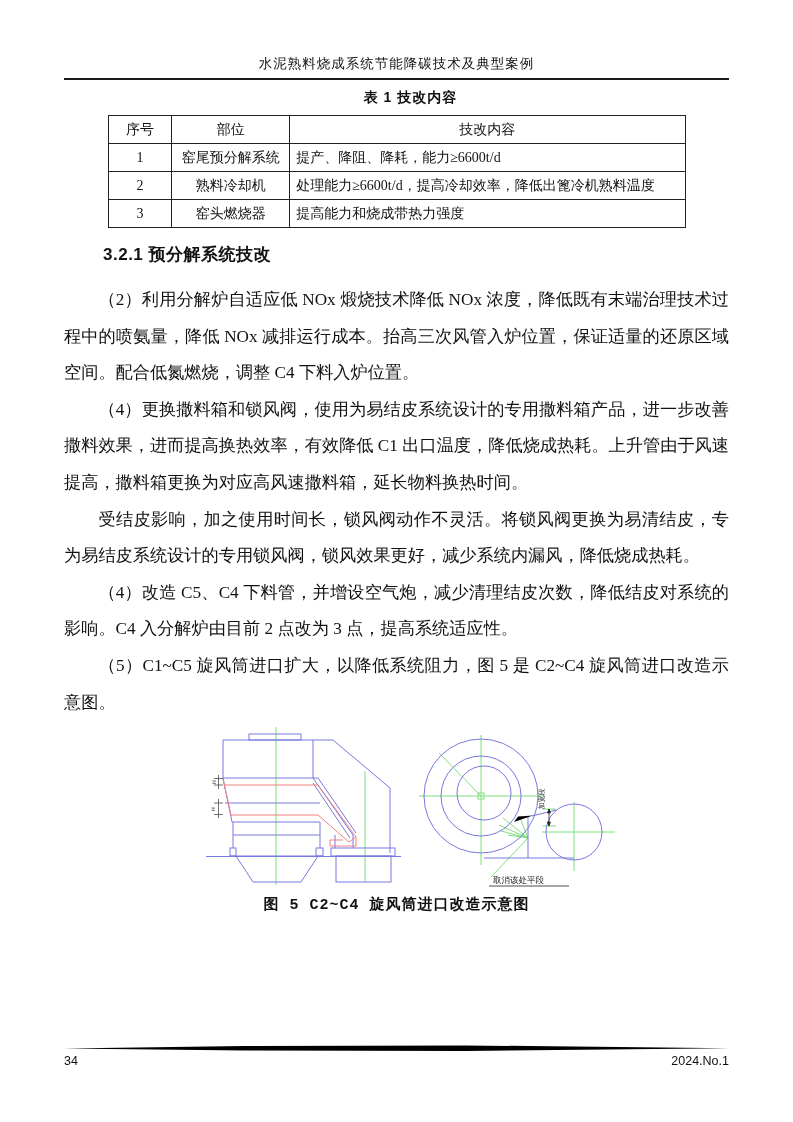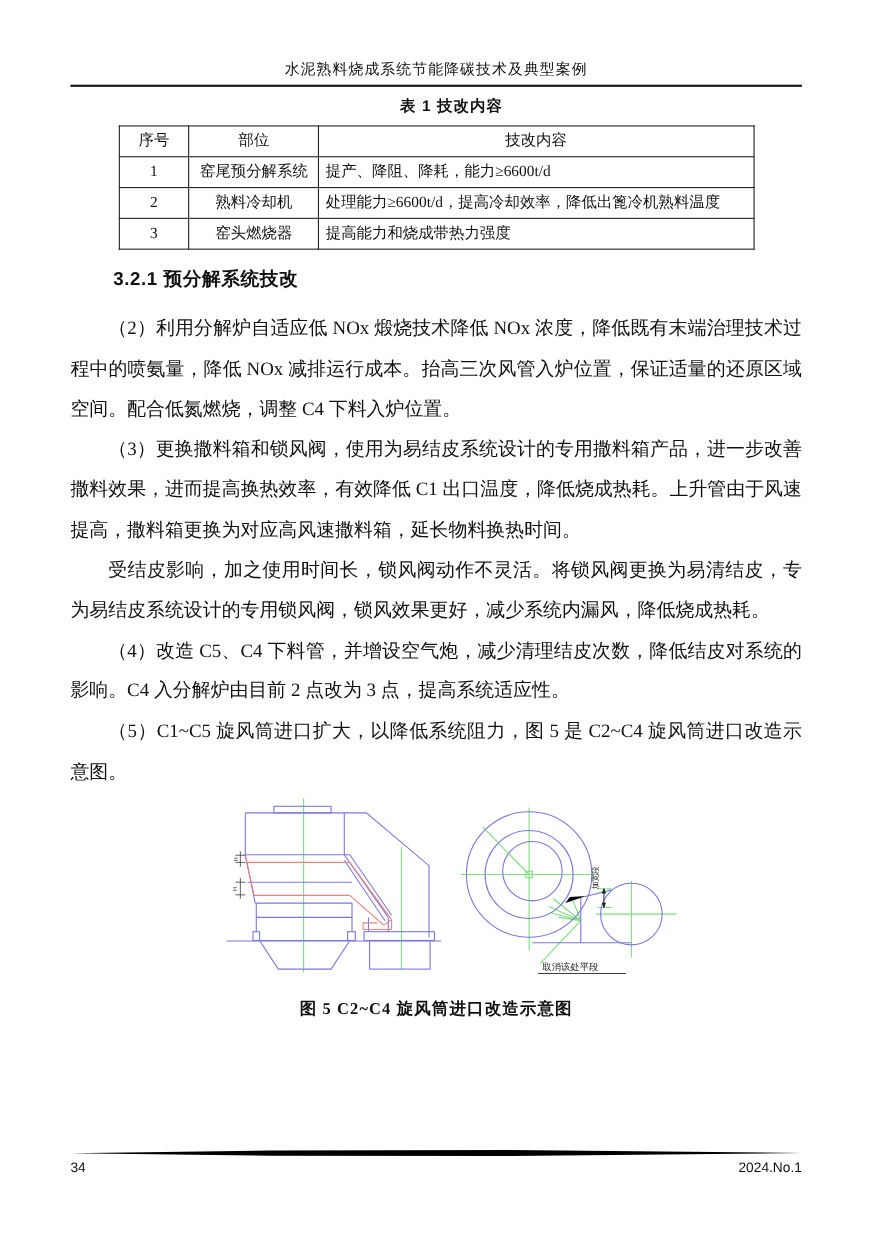--- a/index.html
+++ b/index.html
@@ -39,22 +39,22 @@
   .body-text p{
     margin:0;font-size:17.2px;line-height:36.6px;
     text-align:justify;text-indent:2em;
   }
   .figure-block{margin:4px 64px 0 64px;}
   .drawings{
     display:flex;justify-content:center;align-items:flex-start;
     gap:8px;padding-left:30px;
   }
   .figure-caption{
-    margin-top:14px;text-align:center;
-    font-family:Liberation Serif, serif;
+    margin-top:0;text-align:center;
+    font-family:Liberation Mono, monospace;
     font-weight:bold;font-size:15px;letter-spacing:1px;
   }
   .footer{position:absolute;left:64px;right:64px;top:1045px;}
   .footer-rule{display:block;width:100%;height:7px;}
   .footer-row{
     position:relative;margin-top:2px;text-align:left;
     font-family:"Liberation Sans","DejaVu Sans",sans-serif;font-size:12.5px;
   }
   .issue-label{position:absolute;right:0;top:0;}
   svg text{font-family:"DejaVu Sans",sans-serif;}
@@ -99,21 +99,21 @@
         <td class="c-part">窑头燃烧器</td>
         <td class="c-content">提高能力和烧成带热力强度</td>
       </tr>
     </tbody>
   </table>
 
   <div class="section-heading">3.2.1 预分解系统技改</div>
 
   <div class="body-text">
     <p>（2）利用分解炉自适应低 NOx 煅烧技术降低 NOx 浓度，降低既有末端治理技术过程中的喷氨量，降低 NOx 减排运行成本。抬高三次风管入炉位置，保证适量的还原区域空间。配合低氮燃烧，调整 C4 下料入炉位置。</p>
-    <p>（3）更换撒料箱和锁风阀，使用为易结皮系统设计的专用撒料箱产品，进一步改善撒料效果，进而提高换热效率，有效降低 C1 出口温度，降低烧成热耗。上升管由于风速提高，撒料箱更换为对应高风速撒料箱，延长物料换热时间。</p>
+    <p>（4）更换撒料箱和锁风阀，使用为易结皮系统设计的专用撒料箱产品，进一步改善撒料效果，进而提高换热效率，有效降低 C1 出口温度，降低烧成热耗。上升管由于风速提高，撒料箱更换为对应高风速撒料箱，延长物料换热时间。</p>
     <p>受结皮影响，加之使用时间长，锁风阀动作不灵活。将锁风阀更换为易清结皮，专为易结皮系统设计的专用锁风阀，锁风效果更好，减少系统内漏风，降低烧成热耗。</p>
     <p>（4）改造 C5、C4 下料管，并增设空气炮，减少清理结皮次数，降低结皮对系统的影响。C4 入分解炉由目前 2 点改为 3 点，提高系统适应性。</p>
     <p>（5）C1~C5 旋风筒进口扩大，以降低系统阻力，图 5 是 C2~C4 旋风筒进口改造示意图。</p>
   </div>
 
   <div class="figure-block">
     <div class="drawings">
 
       <svg width="220" height="170" viewBox="0 0 220 170">
 

